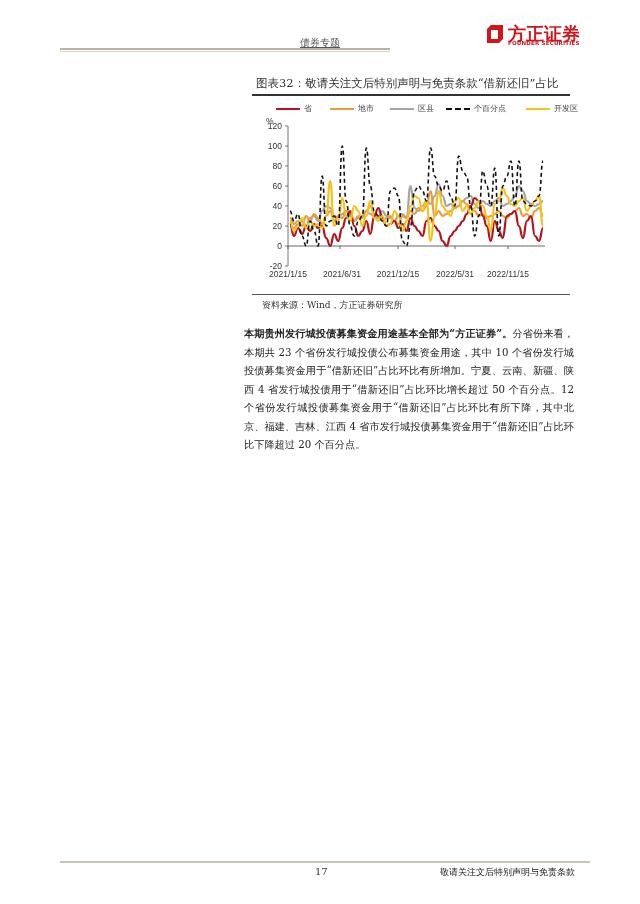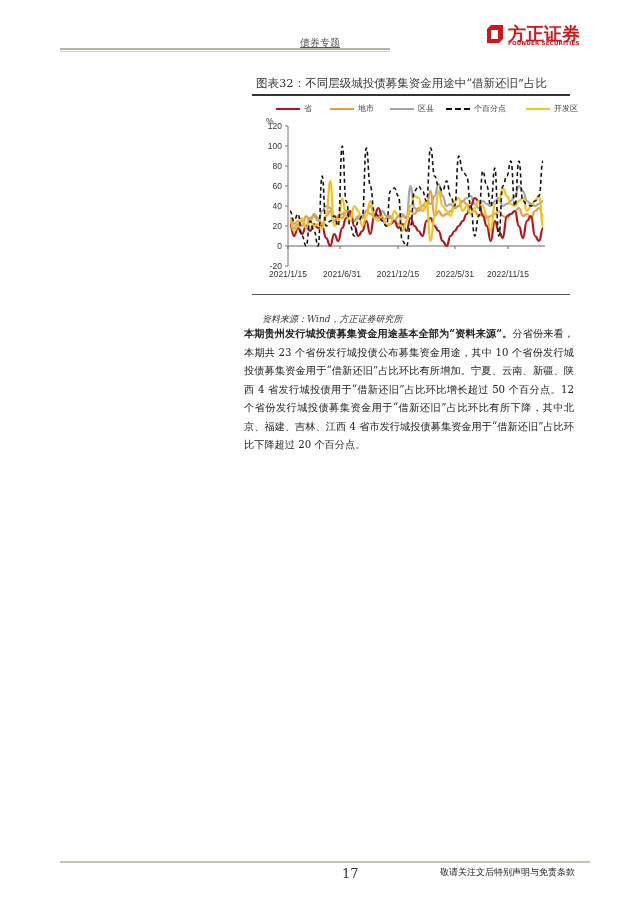--- a/index.html
+++ b/index.html
@@ -15,47 +15,47 @@
   .logo-en { position: absolute; left: 22px; top: 18px; font-family: "DejaVu Sans", sans-serif;
              font-weight: bold; font-size: 5.5px; color: #d0151b; letter-spacing: 0.2px; }
   .fig-title { position: absolute; left: 256px; top: 76px; font-size: 11.5px; color: #333; }
   .fig-rule-top { position: absolute; left: 252px; top: 94px; width: 318px; height: 2px; background: #333; }
   .fig-rule-bot { position: absolute; left: 252px; top: 294px; width: 318px; height: 1px; background: #555; }
   .legend { position: absolute; left: 276px; top: 103px; height: 12px; font-size: 8px; color: #444; }
   .legend-item { position: absolute; top: 0; white-space: nowrap; }
   .legend-line { position: absolute; top: 5px; width: 24px; height: 0; border-top: 2px solid; }
   .legend-label { position: absolute; top: 0; left: 28px; }
   .chart-svg { position: absolute; left: 250px; top: 112px; }
-  .source { position: absolute; left: 262px; top: 313px; font-size: 9px; font-style: italic; color: #333; text-align: center; }
+  .source { position: absolute; left: 262px; top: 299px; font-size: 9px; color: #333; text-align: center; }
   .para { position: absolute; left: 244px; top: 324px; width: 330px; font-size: 10.2px; line-height: 18.5px;
           color: #222; text-align: justify; }
   .para b { font-weight: bold; }
   .footer-rule { position: absolute; left: 60px; top: 861px; width: 530px; height: 2px; background: #c9c5b2; }
-  .page-num { position: absolute; left: 315px; top: 866px; font-size: 13px; color: #333; margin-left: 27px; }
+  .page-num { position: absolute; left: 315px; top: 866px; font-size: 10px; color: #333; }
   .disclaimer { position: absolute; left: 440px; top: 866px; font-family: Liberation Mono, monospace; font-size: 9px; color: #222; }
   .tick { font-family: "Liberation Sans", sans-serif; font-size: 8.5px; fill: #333; }
 </style>
 </head>
 <body>
 
 <div>
   <div class="header-title">债券专题</div>
   <div class="header-rule"></div>
   <div class="header-rule2"></div>
   <div class="logo">
     <svg class="logo-mark" viewBox="0 0 18 20" width="18" height="20">
       <path d="M5 1 L17 1 L17 15 L13 19 L1 19 L1 5 Z M5 6 L5 15 L12 15 L12 6 Z" fill="#d0151b" fill-rule="evenodd"></path>
     </svg>
     <div class="logo-cn">方正证券</div>
     <div class="logo-en">FOUNDER SECURITIES</div>
   </div>
 </div>
 
 <div>
-  <div class="fig-title">图表32：不同层级城投债募集资金用途中“借新还旧”占比</div>
+  <div class="fig-title">图表32：敬请关注文后特别声明与免责条款“借新还旧”占比</div>
   <div class="fig-rule-top"></div>
 
   <div class="legend" id="legend">
       <div class="legend-item" style="left: 0px;">
         <div class="legend-line" style="border-top-color: rgb(178, 21, 28);"></div>
         <span class="legend-label">省</span>
       </div>
       <div class="legend-item" style="left: 54px;">
         <div class="legend-line" style="border-top-color: rgb(236, 154, 60);"></div>
         <span class="legend-label">地市</span>
@@ -109,20 +109,20 @@
       <path d="M40.0,112.0 C42.0,112.0 42.0,124.0 44.0,124.0 C46.0,124.0 46.0,116.0 48.0,116.0 C50.0,116.0 50.0,122.0 52.0,122.0 C54.1,122.0 54.1,114.0 56.1,114.0 C58.1,114.0 58.1,119.0 60.1,119.0 C62.1,119.0 62.1,112.0 64.1,112.0 C66.1,112.0 66.1,116.0 68.1,116.0 C70.1,116.0 70.1,114.0 72.1,114.0 C74.1,114.0 74.1,126.0 76.1,126.0 C78.2,126.0 78.2,134.0 80.2,134.0 C82.2,134.0 82.2,122.0 84.2,122.0 C86.2,122.0 86.2,129.0 88.2,129.0 C90.2,129.0 90.2,116.0 92.2,116.0 C94.2,116.0 94.2,106.0 96.2,106.0 C98.2,106.0 98.2,99.0 100.2,99.0 C102.2,99.0 102.2,114.0 104.3,114.0 C106.3,114.0 106.3,124.0 108.3,124.0 C110.3,124.0 110.3,119.0 112.3,119.0 C114.3,119.0 114.3,109.0 116.3,109.0 C118.3,109.0 118.3,122.0 120.3,122.0 C122.3,122.0 122.3,104.0 124.3,104.0 C126.3,104.0 126.3,96.0 128.3,96.0 C130.4,96.0 130.4,106.0 132.4,106.0 C134.4,106.0 134.4,114.0 136.4,114.0 C138.4,114.0 138.4,112.0 140.4,112.0 C142.4,112.0 142.4,109.0 144.4,109.0 C146.4,109.0 146.4,116.0 148.4,116.0 C150.4,116.0 150.4,112.0 152.4,112.0 C154.5,112.0 154.5,119.0 156.5,119.0 C158.5,119.0 158.5,106.0 160.5,106.0 C162.5,106.0 162.5,114.0 164.5,114.0 C166.5,114.0 166.5,119.0 168.5,119.0 C170.5,119.0 170.5,124.0 172.5,124.0 C174.5,124.0 174.5,109.0 176.5,109.0 C178.5,109.0 178.5,106.0 180.6,106.0 C182.6,106.0 182.6,114.0 184.6,114.0 C186.6,114.0 186.6,119.0 188.6,119.0 C190.6,119.0 190.6,129.0 192.6,129.0 C194.6,129.0 194.6,134.0 196.6,134.0 C198.6,134.0 198.6,124.0 200.6,124.0 C202.6,124.0 202.6,119.0 204.7,119.0 C206.7,119.0 206.7,114.0 208.7,114.0 C210.7,114.0 210.7,109.0 212.7,109.0 C214.7,109.0 214.7,102.0 216.7,102.0 C218.7,102.0 218.7,94.0 220.7,94.0 C222.7,94.0 222.7,86.0 224.7,86.0 C226.7,86.0 226.7,89.0 228.7,89.0 C230.8,89.0 230.8,104.0 232.8,104.0 C234.8,104.0 234.8,114.0 236.8,114.0 C238.8,114.0 238.8,129.0 240.8,129.0 C242.8,129.0 242.8,109.0 244.8,109.0 C246.8,109.0 246.8,119.0 248.8,119.0 C250.8,119.0 250.8,126.0 252.8,126.0 C254.8,126.0 254.8,104.0 256.9,104.0 C258.9,104.0 258.9,102.0 260.9,102.0 C262.9,102.0 262.9,99.0 264.9,99.0 C266.9,99.0 266.9,114.0 268.9,114.0 C270.9,114.0 270.9,126.0 272.9,126.0 C274.9,126.0 274.9,109.0 276.9,109.0 C278.9,109.0 278.9,104.0 281.0,104.0 C283.0,104.0 283.0,124.0 285.0,124.0 C287.0,124.0 287.0,129.0 289.0,129.0 C291.0,129.0 291.0,116.0 293.0,116.0" fill="none" stroke="#b2151c" stroke-width="2.2" stroke-linejoin="round"></path>
       <path d="M40.0,109.0 C42.0,109.0 42.0,119.0 44.0,119.0 C46.0,119.0 46.0,114.0 48.0,114.0 C50.0,114.0 50.0,106.0 52.0,106.0 C54.1,106.0 54.1,116.0 56.1,116.0 C58.1,116.0 58.1,109.0 60.1,109.0 C62.1,109.0 62.1,114.0 64.1,114.0 C66.1,114.0 66.1,112.0 68.1,112.0 C70.1,112.0 70.1,116.0 72.1,116.0 C74.1,116.0 74.1,104.0 76.1,104.0 C78.2,104.0 78.2,69.0 80.2,69.0 C82.2,69.0 82.2,114.0 84.2,114.0 C86.2,114.0 86.2,109.0 88.2,109.0 C90.2,109.0 90.2,86.0 92.2,86.0 C94.2,86.0 94.2,104.0 96.2,104.0 C98.2,104.0 98.2,109.0 100.2,109.0 C102.2,109.0 102.2,94.0 104.3,94.0 C106.3,94.0 106.3,99.0 108.3,99.0 C110.3,99.0 110.3,114.0 112.3,114.0 C114.3,114.0 114.3,104.0 116.3,104.0 C118.3,104.0 118.3,89.0 120.3,89.0 C122.3,89.0 122.3,106.0 124.3,106.0 C126.3,106.0 126.3,109.0 128.3,109.0 C130.4,109.0 130.4,104.0 132.4,104.0 C134.4,104.0 134.4,114.0 136.4,114.0 C138.4,114.0 138.4,112.0 140.4,112.0 C142.4,112.0 142.4,99.0 144.4,99.0 C146.4,99.0 146.4,104.0 148.4,104.0 C150.4,104.0 150.4,119.0 152.4,119.0 C154.5,119.0 154.5,109.0 156.5,109.0 C158.5,109.0 158.5,94.0 160.5,94.0 C162.5,94.0 162.5,84.0 164.5,84.0 C166.5,84.0 166.5,86.0 168.5,86.0 C170.5,86.0 170.5,99.0 172.5,99.0 C174.5,99.0 174.5,89.0 176.5,89.0 C178.5,89.0 178.5,129.0 180.6,129.0 C182.6,129.0 182.6,104.0 184.6,104.0 C186.6,104.0 186.6,79.0 188.6,79.0 C190.6,79.0 190.6,94.0 192.6,94.0 C194.6,94.0 194.6,99.0 196.6,99.0 C198.6,99.0 198.6,104.0 200.6,104.0 C202.6,104.0 202.6,89.0 204.7,89.0 C206.7,89.0 206.7,86.0 208.7,86.0 C210.7,86.0 210.7,99.0 212.7,99.0 C214.7,99.0 214.7,94.0 216.7,94.0 C218.7,94.0 218.7,102.0 220.7,102.0 C222.7,102.0 222.7,96.0 224.7,96.0 C226.7,96.0 226.7,89.0 228.7,89.0 C230.8,89.0 230.8,94.0 232.8,94.0 C234.8,94.0 234.8,104.0 236.8,104.0 C238.8,104.0 238.8,119.0 240.8,119.0 C242.8,119.0 242.8,92.0 244.8,92.0 C246.8,92.0 246.8,89.0 248.8,89.0 C250.8,89.0 250.8,76.0 252.8,76.0 C254.8,76.0 254.8,84.0 256.9,84.0 C258.9,84.0 258.9,92.0 260.9,92.0 C262.9,92.0 262.9,94.0 264.9,94.0 C266.9,94.0 266.9,89.0 268.9,89.0 C270.9,89.0 270.9,86.0 272.9,86.0 C274.9,86.0 274.9,99.0 276.9,99.0 C278.9,99.0 278.9,94.0 281.0,94.0 C283.0,94.0 283.0,89.0 285.0,89.0 C287.0,89.0 287.0,84.0 289.0,84.0 C291.0,84.0 291.0,114.0 293.0,114.0" fill="none" stroke="#f5c21b" stroke-width="2.2" stroke-linejoin="round"></path>
       <path d="M40.0,99.0 C42.0,99.0 42.0,109.0 44.0,109.0 C46.0,109.0 46.0,102.0 48.0,102.0 C50.0,102.0 50.0,124.0 52.0,124.0 C54.1,124.0 54.1,134.0 56.1,134.0 C58.1,134.0 58.1,109.0 60.1,109.0 C62.1,109.0 62.1,119.0 64.1,119.0 C66.1,119.0 66.1,134.0 68.1,134.0 C70.1,134.0 70.1,64.0 72.1,64.0 C74.1,64.0 74.1,114.0 76.1,114.0 C78.2,114.0 78.2,109.0 80.2,109.0 C82.2,109.0 82.2,104.0 84.2,104.0 C86.2,104.0 86.2,114.0 88.2,114.0 C90.2,114.0 90.2,34.0 92.2,34.0 C94.2,34.0 94.2,89.0 96.2,89.0 C98.2,89.0 98.2,114.0 100.2,114.0 C102.2,114.0 102.2,124.0 104.3,124.0 C106.3,124.0 106.3,109.0 108.3,109.0 C110.3,109.0 110.3,104.0 112.3,104.0 C114.3,104.0 114.3,36.0 116.3,36.0 C118.3,36.0 118.3,74.0 120.3,74.0 C122.3,74.0 122.3,99.0 124.3,99.0 C126.3,99.0 126.3,104.0 128.3,104.0 C130.4,104.0 130.4,109.0 132.4,109.0 C134.4,109.0 134.4,114.0 136.4,114.0 C138.4,114.0 138.4,79.0 140.4,79.0 C142.4,79.0 142.4,76.0 144.4,76.0 C146.4,76.0 146.4,84.0 148.4,84.0 C150.4,84.0 150.4,129.0 152.4,129.0 C154.5,129.0 154.5,134.0 156.5,134.0 C158.5,134.0 158.5,114.0 160.5,114.0 C162.5,114.0 162.5,79.0 164.5,79.0 C166.5,79.0 166.5,74.0 168.5,74.0 C170.5,74.0 170.5,79.0 172.5,79.0 C174.5,79.0 174.5,89.0 176.5,89.0 C178.5,89.0 178.5,36.0 180.6,36.0 C182.6,36.0 182.6,64.0 184.6,64.0 C186.6,64.0 186.6,74.0 188.6,74.0 C190.6,74.0 190.6,79.0 192.6,79.0 C194.6,79.0 194.6,69.0 196.6,69.0 C198.6,69.0 198.6,84.0 200.6,84.0 C202.6,84.0 202.6,94.0 204.7,94.0 C206.7,94.0 206.7,44.0 208.7,44.0 C210.7,44.0 210.7,59.0 212.7,59.0 C214.7,59.0 214.7,64.0 216.7,64.0 C218.7,64.0 218.7,94.0 220.7,94.0 C222.7,94.0 222.7,124.0 224.7,124.0 C226.7,124.0 226.7,104.0 228.7,104.0 C230.8,104.0 230.8,59.0 232.8,59.0 C234.8,59.0 234.8,74.0 236.8,74.0 C238.8,74.0 238.8,94.0 240.8,94.0 C242.8,94.0 242.8,56.0 244.8,56.0 C246.8,56.0 246.8,124.0 248.8,124.0 C250.8,124.0 250.8,74.0 252.8,74.0 C254.8,74.0 254.8,64.0 256.9,64.0 C258.9,64.0 258.9,49.0 260.9,49.0 C262.9,49.0 262.9,94.0 264.9,94.0 C266.9,94.0 266.9,49.0 268.9,49.0 C270.9,49.0 270.9,89.0 272.9,89.0 C274.9,89.0 274.9,92.0 276.9,92.0 C278.9,92.0 278.9,94.0 281.0,94.0 C283.0,94.0 283.0,89.0 285.0,89.0 C287.0,89.0 287.0,84.0 289.0,84.0 C291.0,84.0 291.0,49.0 293.0,49.0" fill="none" stroke="#111111" stroke-width="1.6" stroke-linejoin="round" stroke-dasharray="4,3"></path>
     </svg>
 
   <div class="fig-rule-bot"></div>
   <div class="source">资料来源：Wind，方正证券研究所</div>
 </div>
 
 <div class="para">
-  <b>本期贵州发行城投债募集资金用途基本全部为“资料来源”。</b><span>分省份来看，本期共 23 个省份发行城投债公布募集资金用途，其中 10 个省份发行城投债募集资金用于“借新还旧”占比环比有所增加。宁夏、云南、新疆、陕西 4 省发行城投债用于“借新还旧”占比环比增长超过 50 个百分点。12 个省份发行城投债募集资金用于“借新还旧”占比环比有所下降，其中北京、福建、吉林、江西 4 省市发行城投债募集资金用于“借新还旧”占比环比下降超过 20 个百分点。</span>
+  <b>本期贵州发行城投债募集资金用途基本全部为“方正证券”。</b><span>分省份来看，本期共 23 个省份发行城投债公布募集资金用途，其中 10 个省份发行城投债募集资金用于“借新还旧”占比环比有所增加。宁夏、云南、新疆、陕西 4 省发行城投债用于“借新还旧”占比环比增长超过 50 个百分点。12 个省份发行城投债募集资金用于“借新还旧”占比环比有所下降，其中北京、福建、吉林、江西 4 省市发行城投债募集资金用于“借新还旧”占比环比下降超过 20 个百分点。</span>
 </div>
 
 <div>
   <div class="footer-rule"></div>
   <div class="page-num">17</div>
   <div class="disclaimer">敬请关注文后特别声明与免责条款</div>
 </div>
 
 </body></html>

